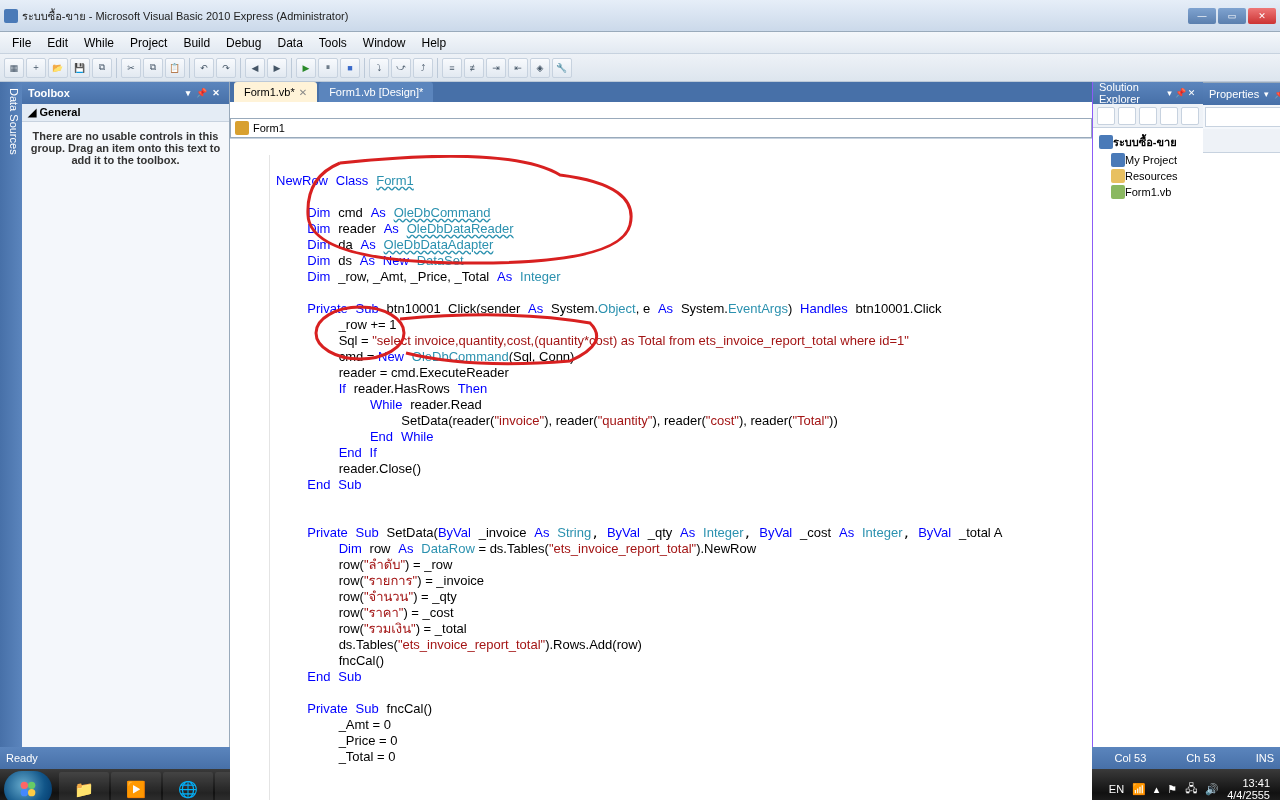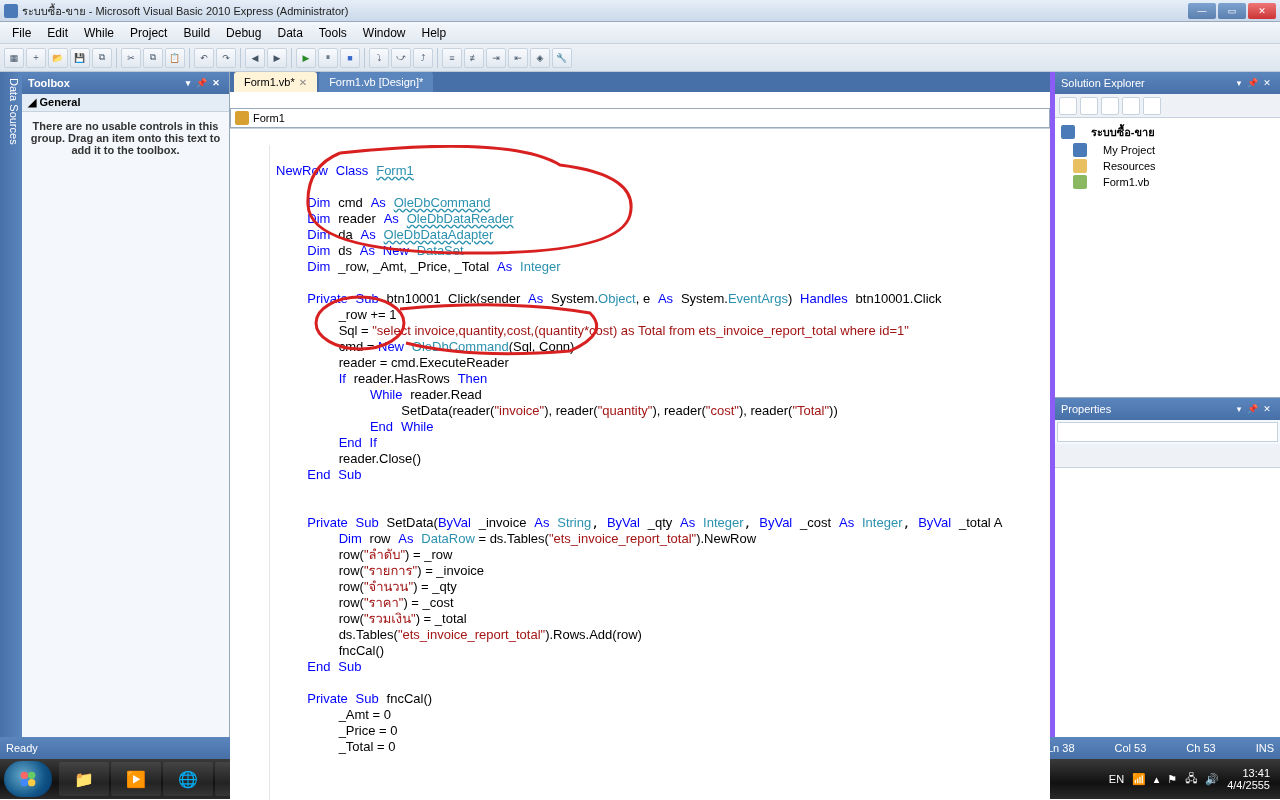--- a/index.html
+++ b/index.html
@@ -1,19 +1,19 @@
 <!DOCTYPE html>
 <html><head>
 <meta charset="utf-8">
 <style>
 * { margin: 0; padding: 0; box-sizing: border-box; font-family: "Segoe UI", Tahoma, sans-serif; }
 body { background: #fff; overflow: hidden; width: 1280px; height: 800px; position: relative; }
 
 
-.titlebar { height: 22px; background: linear-gradient(#e6eef8,#cbd9ea); display: flex; align-items: center; padding: 0 4px; font-size: 11px; color: #222; border-bottom: 1px solid #9ab; }
+.titlebar { height: 32px; background: linear-gradient(#e6eef8,#cbd9ea); display: flex; align-items: center; padding: 0 4px; font-size: 11px; color: #222; border-bottom: 1px solid #9ab; }
 .titlebar .icon { width: 14px; height: 14px; background: #4a7ab8; margin-right: 4px; border-radius: 2px; }
 .titlebar .spacer { flex: 1; }
 .winbtns { display: flex; gap: 2px; }
 .winbtn { width: 28px; height: 16px; border-radius: 2px; font-size: 9px; display:flex;align-items:center;justify-content:center;color:#fff;}
 .winbtn.min { background: linear-gradient(#7fa3d0,#5b7fae); }
 .winbtn.max { background: linear-gradient(#7fa3d0,#5b7fae); }
 .winbtn.close { background: linear-gradient(#e77,#c33); }
 
 
 .menubar { height: 22px; background: linear-gradient(#f4f7fb,#e2e9f1); display: flex; align-items: center; padding: 0 4px; font-size: 12px; border-bottom: 1px solid #c7d2df; }
@@ -54,26 +54,26 @@
 .editor-wrap { flex:1; display:flex; position: relative; background:#fff; }
 .gutter { width: 40px; background:#fff; border-right:1px solid #e4e4e4; }
 .code { flex:1; font-family: Consolas, monospace; font-size: 13px; line-height: 16px; padding: 2px 0 2px 6px; white-space: pre; color:#000; overflow:hidden; position:relative;}
 .kw { color:#0000ff; }
 .typ { color:#2b91af; }
 .str { color:#a31515; }
 .und { text-decoration: underline wavy #2b91af; }
 .annot { position:absolute; pointer-events:none; }
 
 
-.right { width: 230px; display: flex; flex-direction: column; border-left:5px solid #8b5cf6;}
+.right { width: 188px; display: flex; flex-direction: row; border-left:1px solid #8b5cf6;}
 .solexp { flex:1; background: #fff; display:flex;flex-direction:column;}
 .solexp-tb { height: 24px; background: #eef2f7; border-bottom:1px solid #c7d2df; display:flex;align-items:center;gap:3px;padding:0 4px;}
 .solexp-tb .sbtn{width:18px;height:18px;border:1px solid #c7d2df;background:#fff;border-radius:2px;font-size:9px;}
 .tree { font-size: 11px; padding: 4px; }
-.tree-item { padding: 1px 0 1px 14px; display:flex;align-items:center;gap:16px;}
+.tree-item { padding: 1px 0 1px 14px; display:flex;align-items:center;gap:0;}
 .tree-item.root { padding-left: 2px; font-weight: bold;}
 .ticon{width:14px;height:14px;border-radius:2px;}
 .ticon.proj{background:#4a7ab8;} .ticon.fold{background:#e8c060;} .ticon.file{background:#8ab860;}
 
 .props { height: 340px; background: #f4f7fb; border-top:1px solid #9ab; display:flex;flex-direction:column;}
 .props-tb { height: 24px; background:#eef2f7;border-bottom:1px solid #c7d2df;display:flex;align-items:center;gap:3px;padding:0 4px;}
 .props-body { flex:1; background:#fff; }
 
 
 .editor-footer { height: 18px; background:#f4f7fb; border-top:1px solid #c7d2df; display:flex;align-items:center;font-size:10px;padding:0 4px;}

